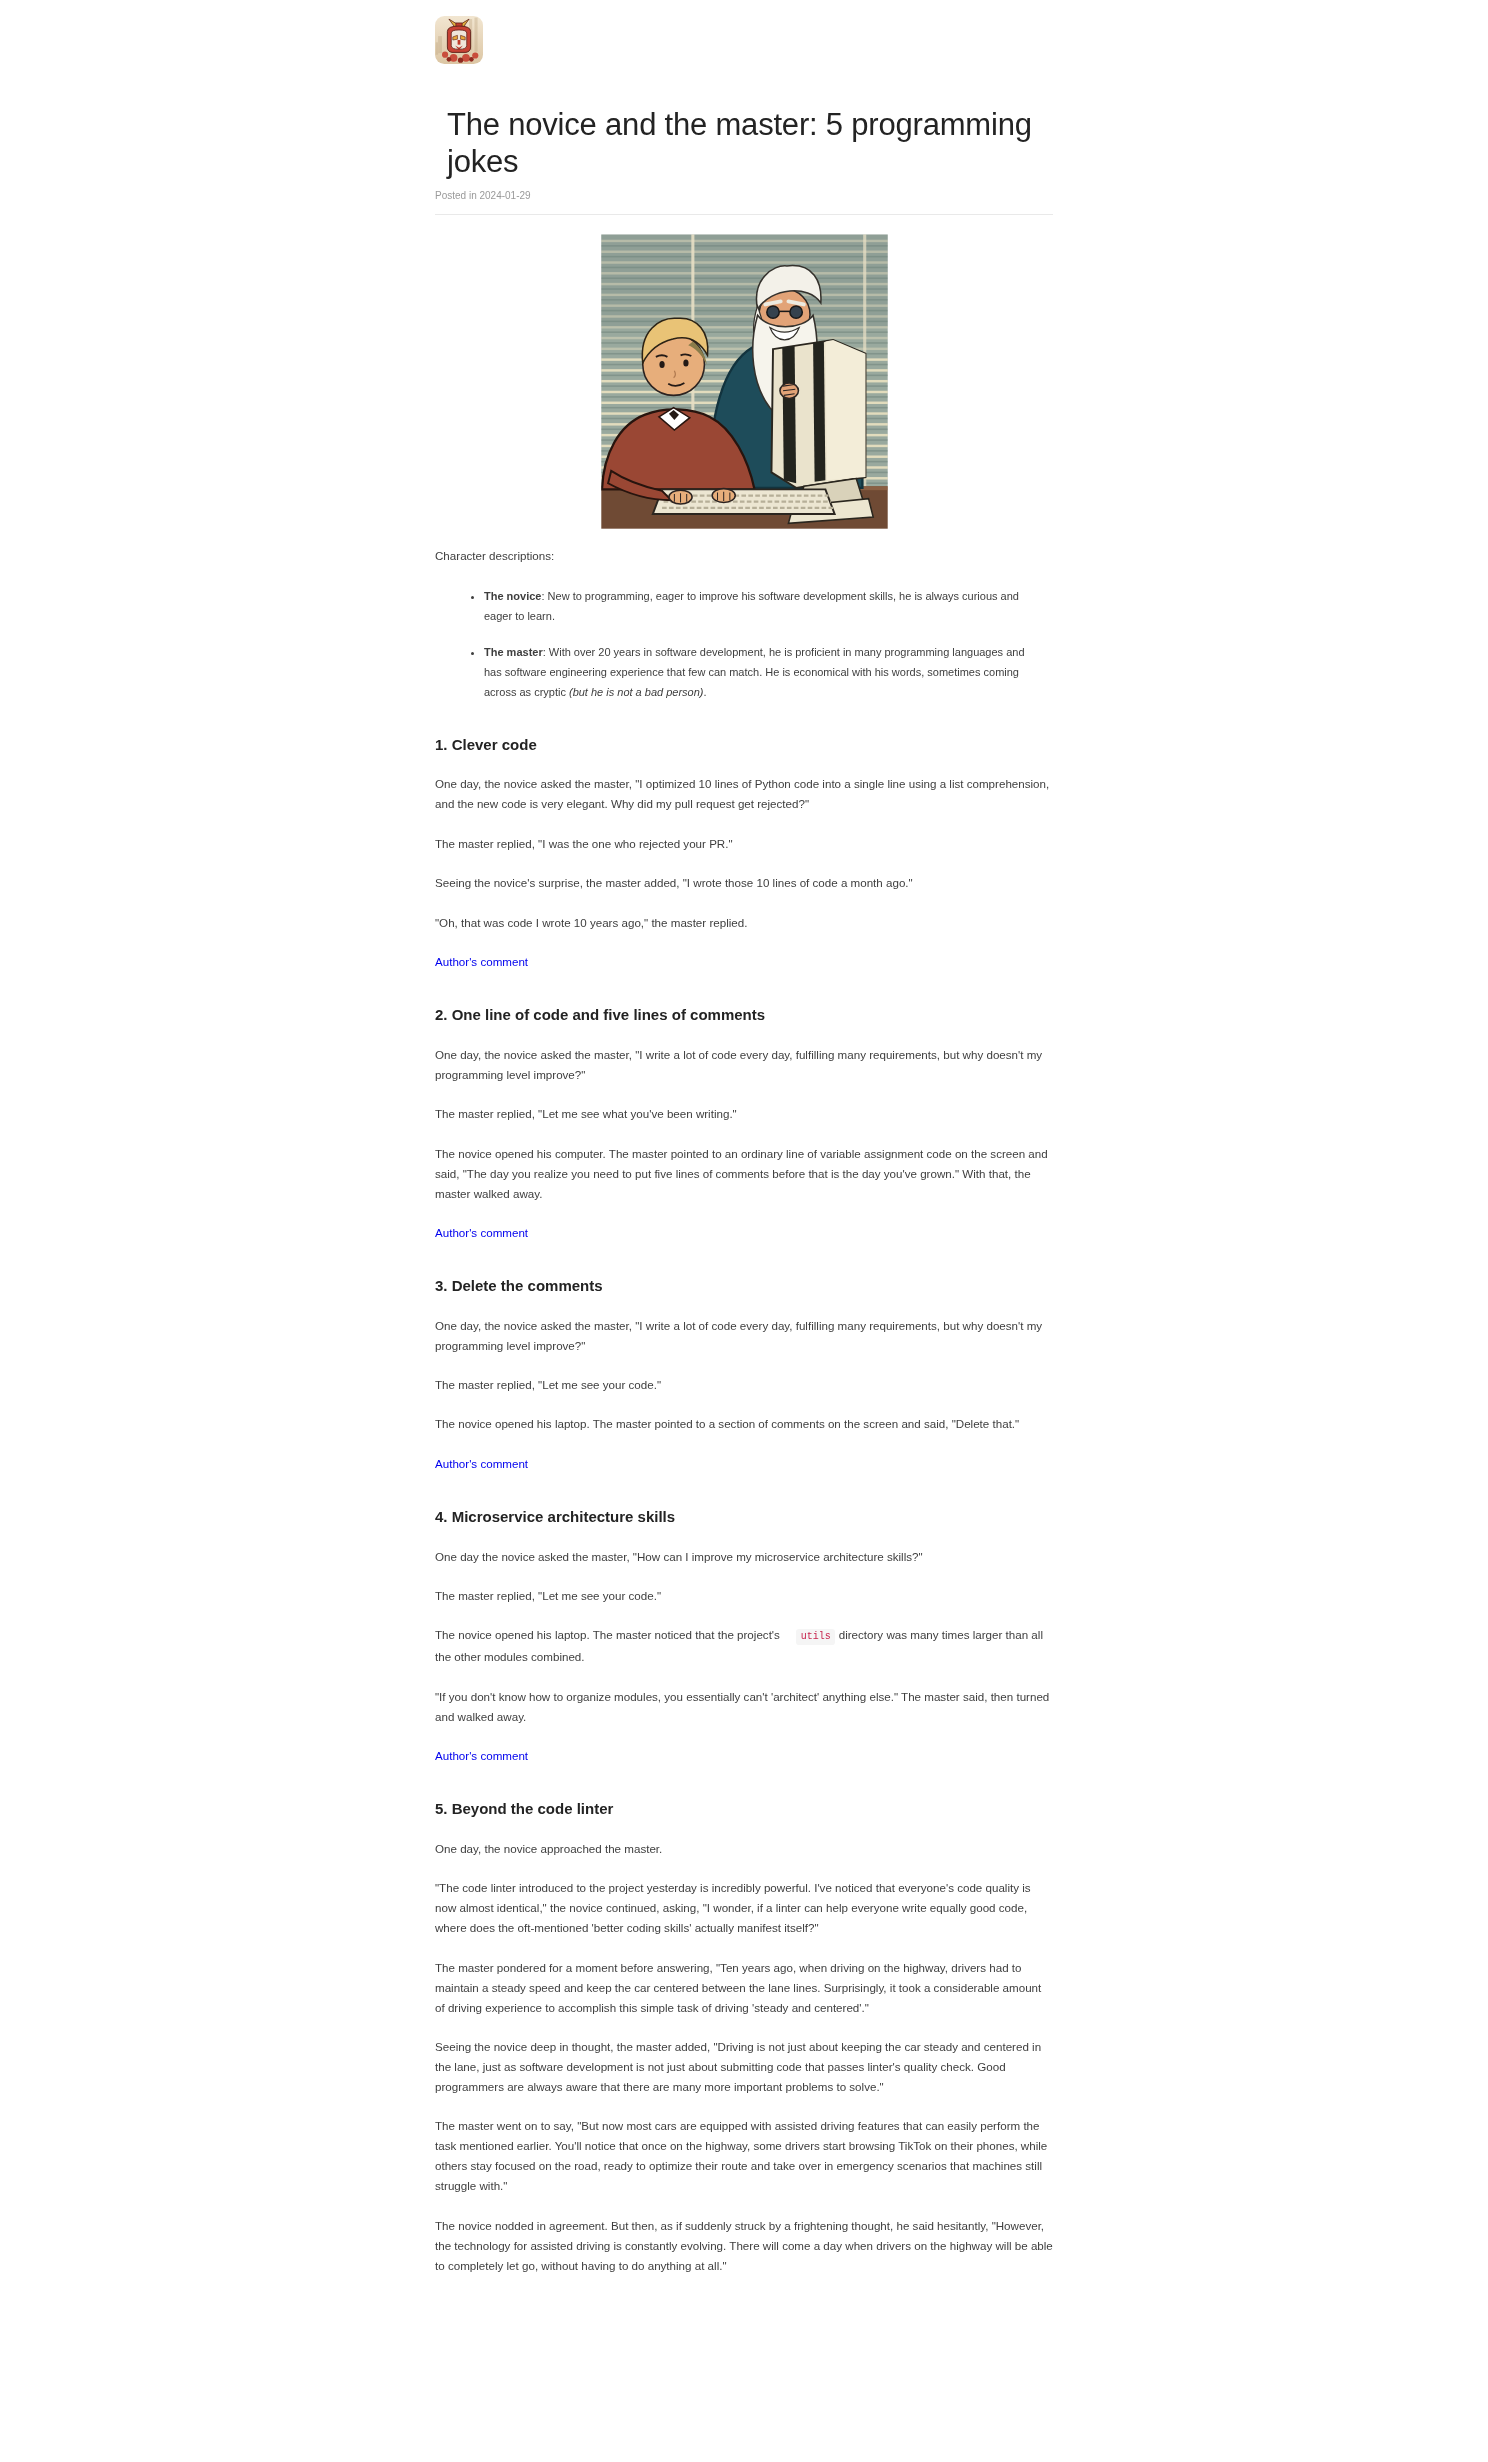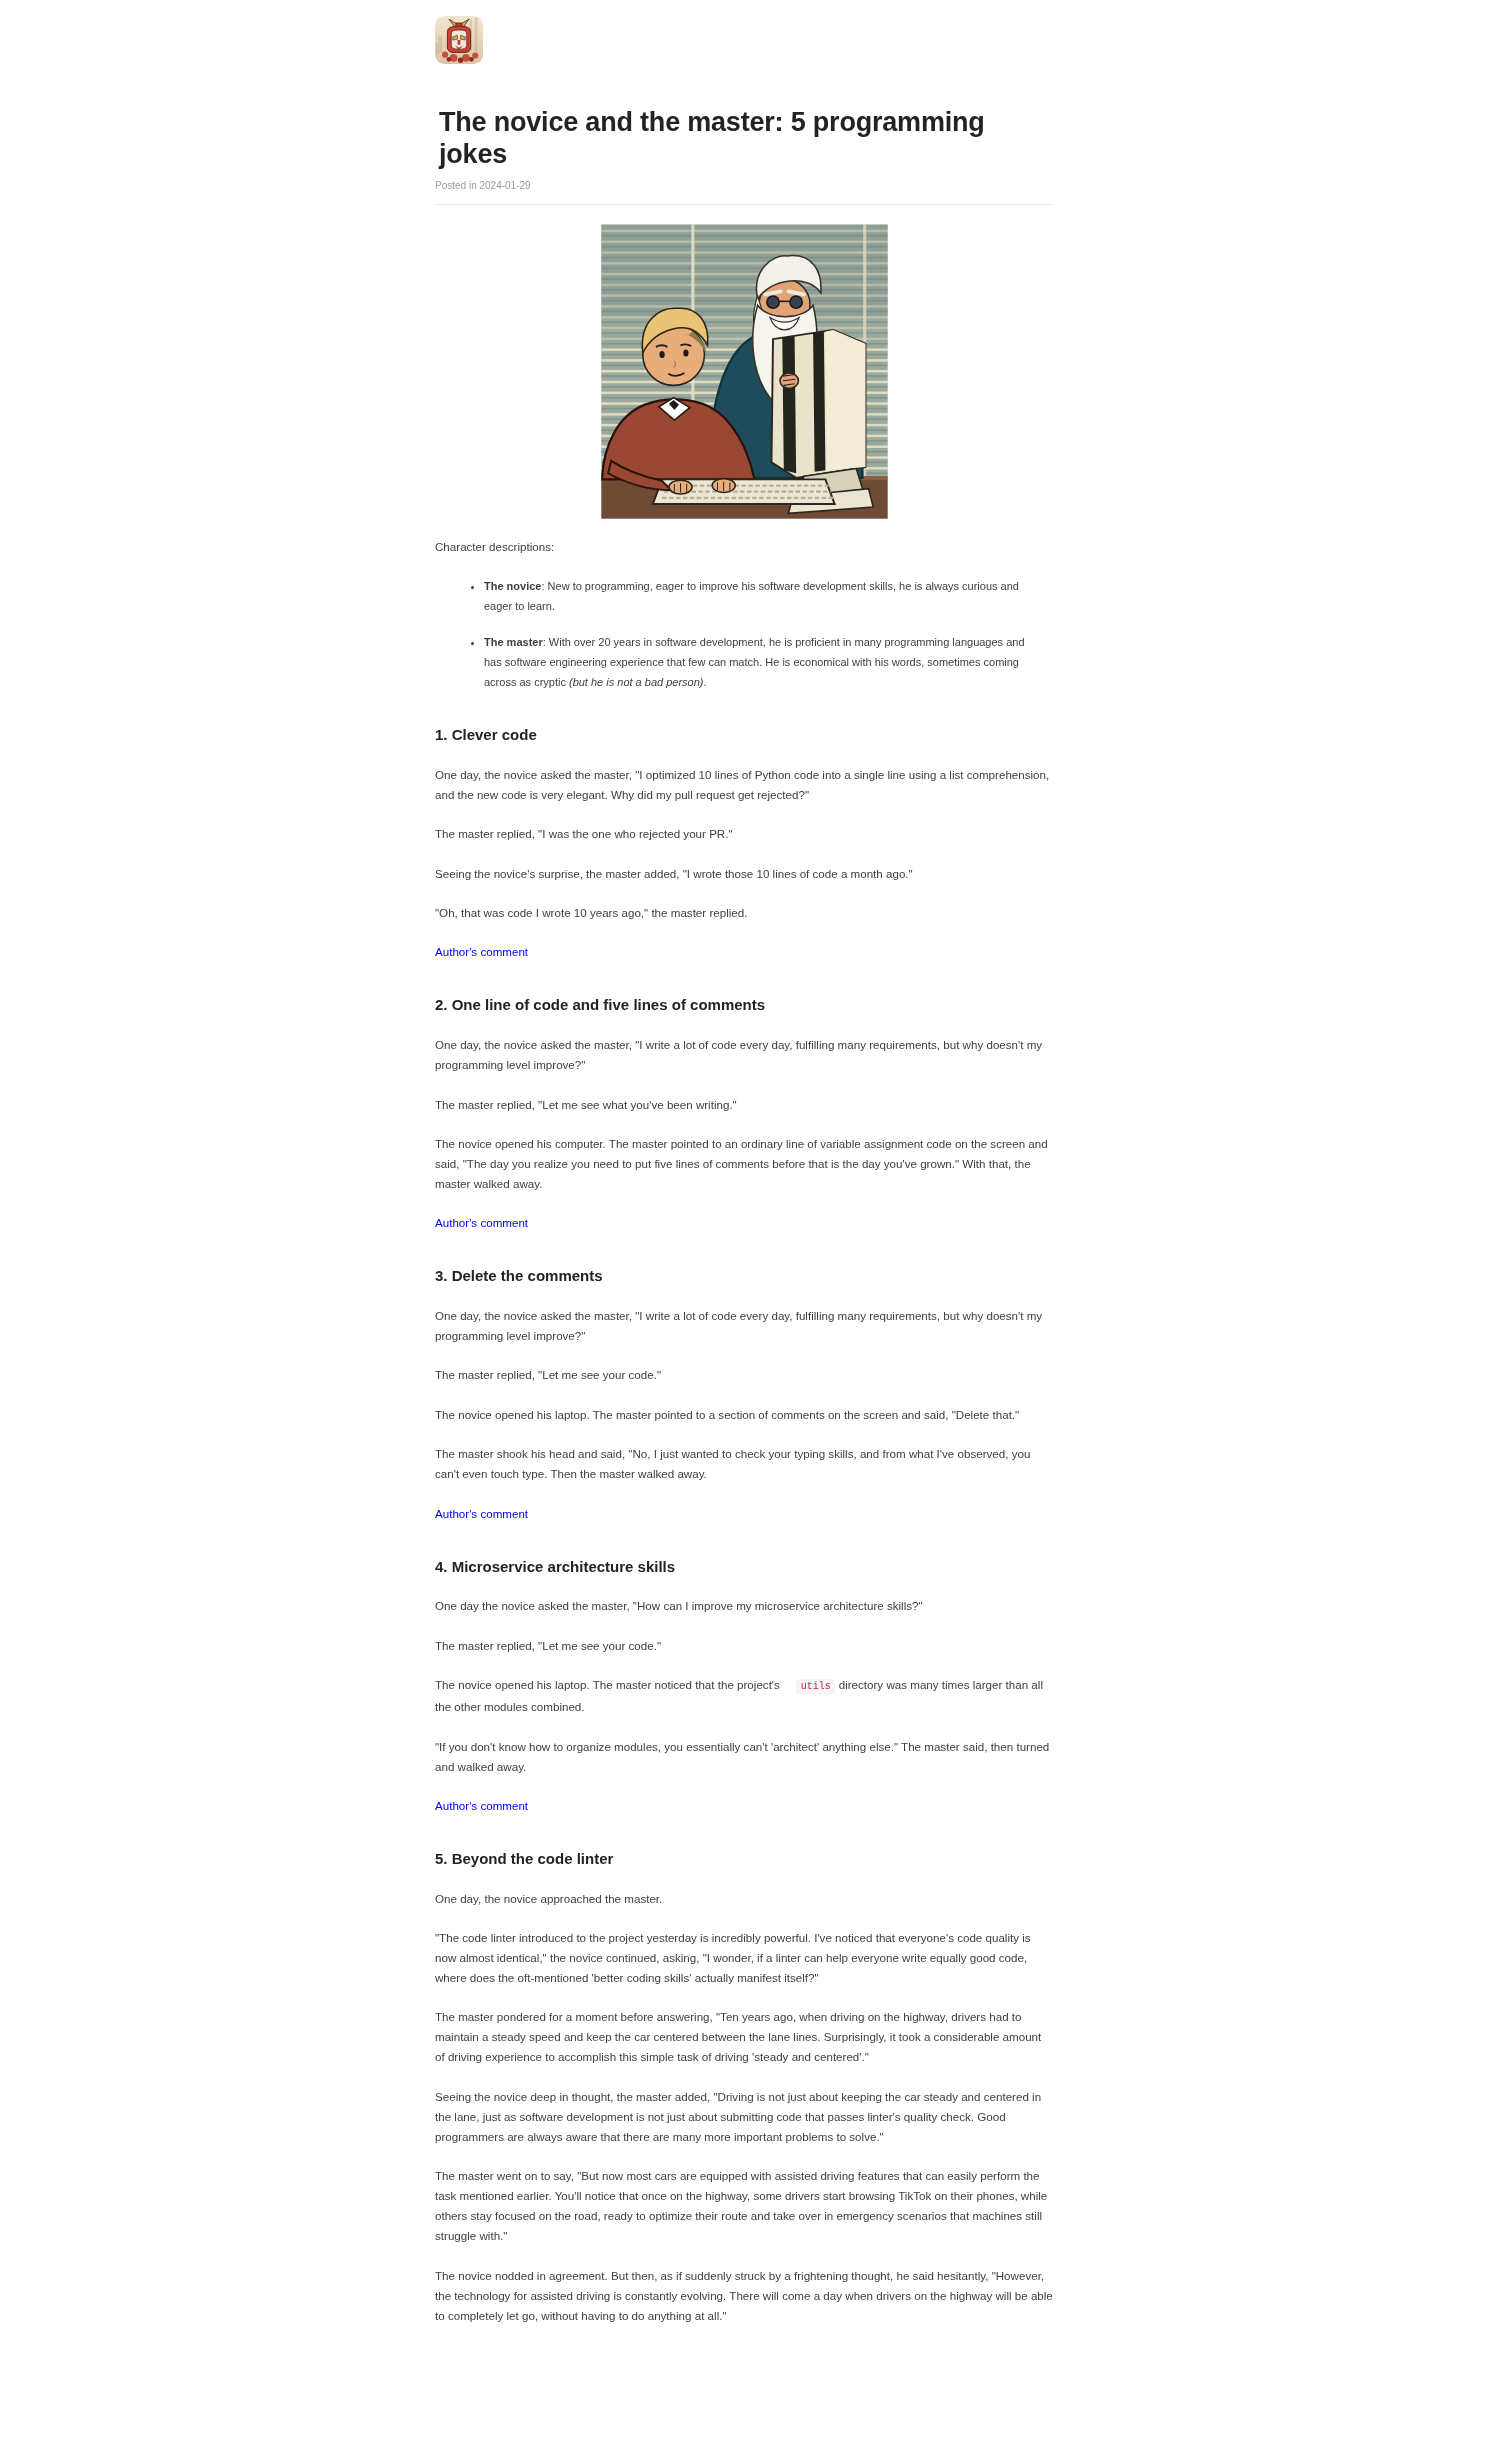--- a/index.html
+++ b/index.html
@@ -12,22 +12,22 @@
     background:#ffffff;
     font-family:"Liberation Sans","DejaVu Sans",sans-serif;
     color:var(--text);
     width:1488px;
   }
   .container{width:618px;margin:0 auto;}
   header.site-header{padding-top:15.5px;}
   .logo-link{display:inline-block;line-height:0;}
   .logo-link svg{border-radius:9.3px;display:block;}
   h1.post-title{
-    font-size:27px;line-height:1.2;font-weight:bold;color:var(--heading);
-    margin:39px 0 0 4px;letter-spacing:-0.2px;
+    font-size:31px;line-height:1.2;font-weight:normal;color:var(--heading);
+    margin:39px 0 0 12px;letter-spacing:-0.2px;
   }
   .post-date{font-size:10px;color:var(--muted);margin-top:10px;}
   hr.title-rule{border:none;border-top:0.8px solid #e9e9e9;margin:13px 0 0 0;}
   figure.hero{margin:17px 0 0 0;text-align:center;}
   figure.hero svg{display:inline-block;}
   article p{font-size:11.6px;line-height:20px;margin:19.4px 0;}
   article .lead{margin-top:12.4px;}
   article ul{margin:19.4px 0;padding-left:33px;}
   article li{font-size:11px;line-height:20px;margin:16px;}
   article h2{font-size:15px;line-height:1.25;color:var(--heading);margin:34px 0 20px 0;font-weight:bold;}
@@ -230,21 +230,20 @@
           <p class="comment-p"><a class="comment-link" href="#">Author's comment</a></p>
           <h2>2. One line of code and five lines of comments</h2>
           <p>One day, the novice asked the master, "I write a lot of code every day, fulfilling many requirements, but why doesn't my programming level improve?"</p>
           <p>The master replied, "Let me see what you've been writing."</p>
           <p>The novice opened his computer. The master pointed to an ordinary line of variable assignment code on the screen and said, "The day you realize you need to put five lines of comments before that is the day you've grown." With that, the master walked away.</p>
           <p class="comment-p"><a class="comment-link" href="#">Author's comment</a></p>
           <h2>3. Delete the comments</h2>
           <p>One day, the novice asked the master, "I write a lot of code every day, fulfilling many requirements, but why doesn't my programming level improve?"</p>
           <p>The master replied, "Let me see your code."</p>
           <p>The novice opened his laptop. The master pointed to a section of comments on the screen and said, "Delete that."</p>
-          <p>The master shook his head and said, "No, I just wanted to check your typing skills, and from what I've observed, you can't even touch type. Then the master walked away.</p>
           <p class="comment-p"><a class="comment-link" href="#">Author's comment</a></p>
           <h2>4. Microservice architecture skills</h2>
           <p>One day the novice asked the master, "How can I improve my microservice architecture skills?"</p>
           <p>The master replied, "Let me see your code."</p>
           <p>The novice opened his laptop. The master noticed that the project's <code class="inline-code">utils</code> directory was many times larger than all the other modules combined.</p>
           <p>"If you don't know how to organize modules, you essentially can't 'architect' anything else." The master said, then turned and walked away.</p>
           <p class="comment-p"><a class="comment-link" href="#">Author's comment</a></p>
           <h2>5. Beyond the code linter</h2>
           <p>One day, the novice approached the master.</p>
           <p>"The code linter introduced to the project yesterday is incredibly powerful. I've noticed that everyone's code quality is now almost identical," the novice continued, asking, "I wonder, if a linter can help everyone write equally good code, where does the oft-mentioned 'better coding skills' actually manifest itself?"</p>

